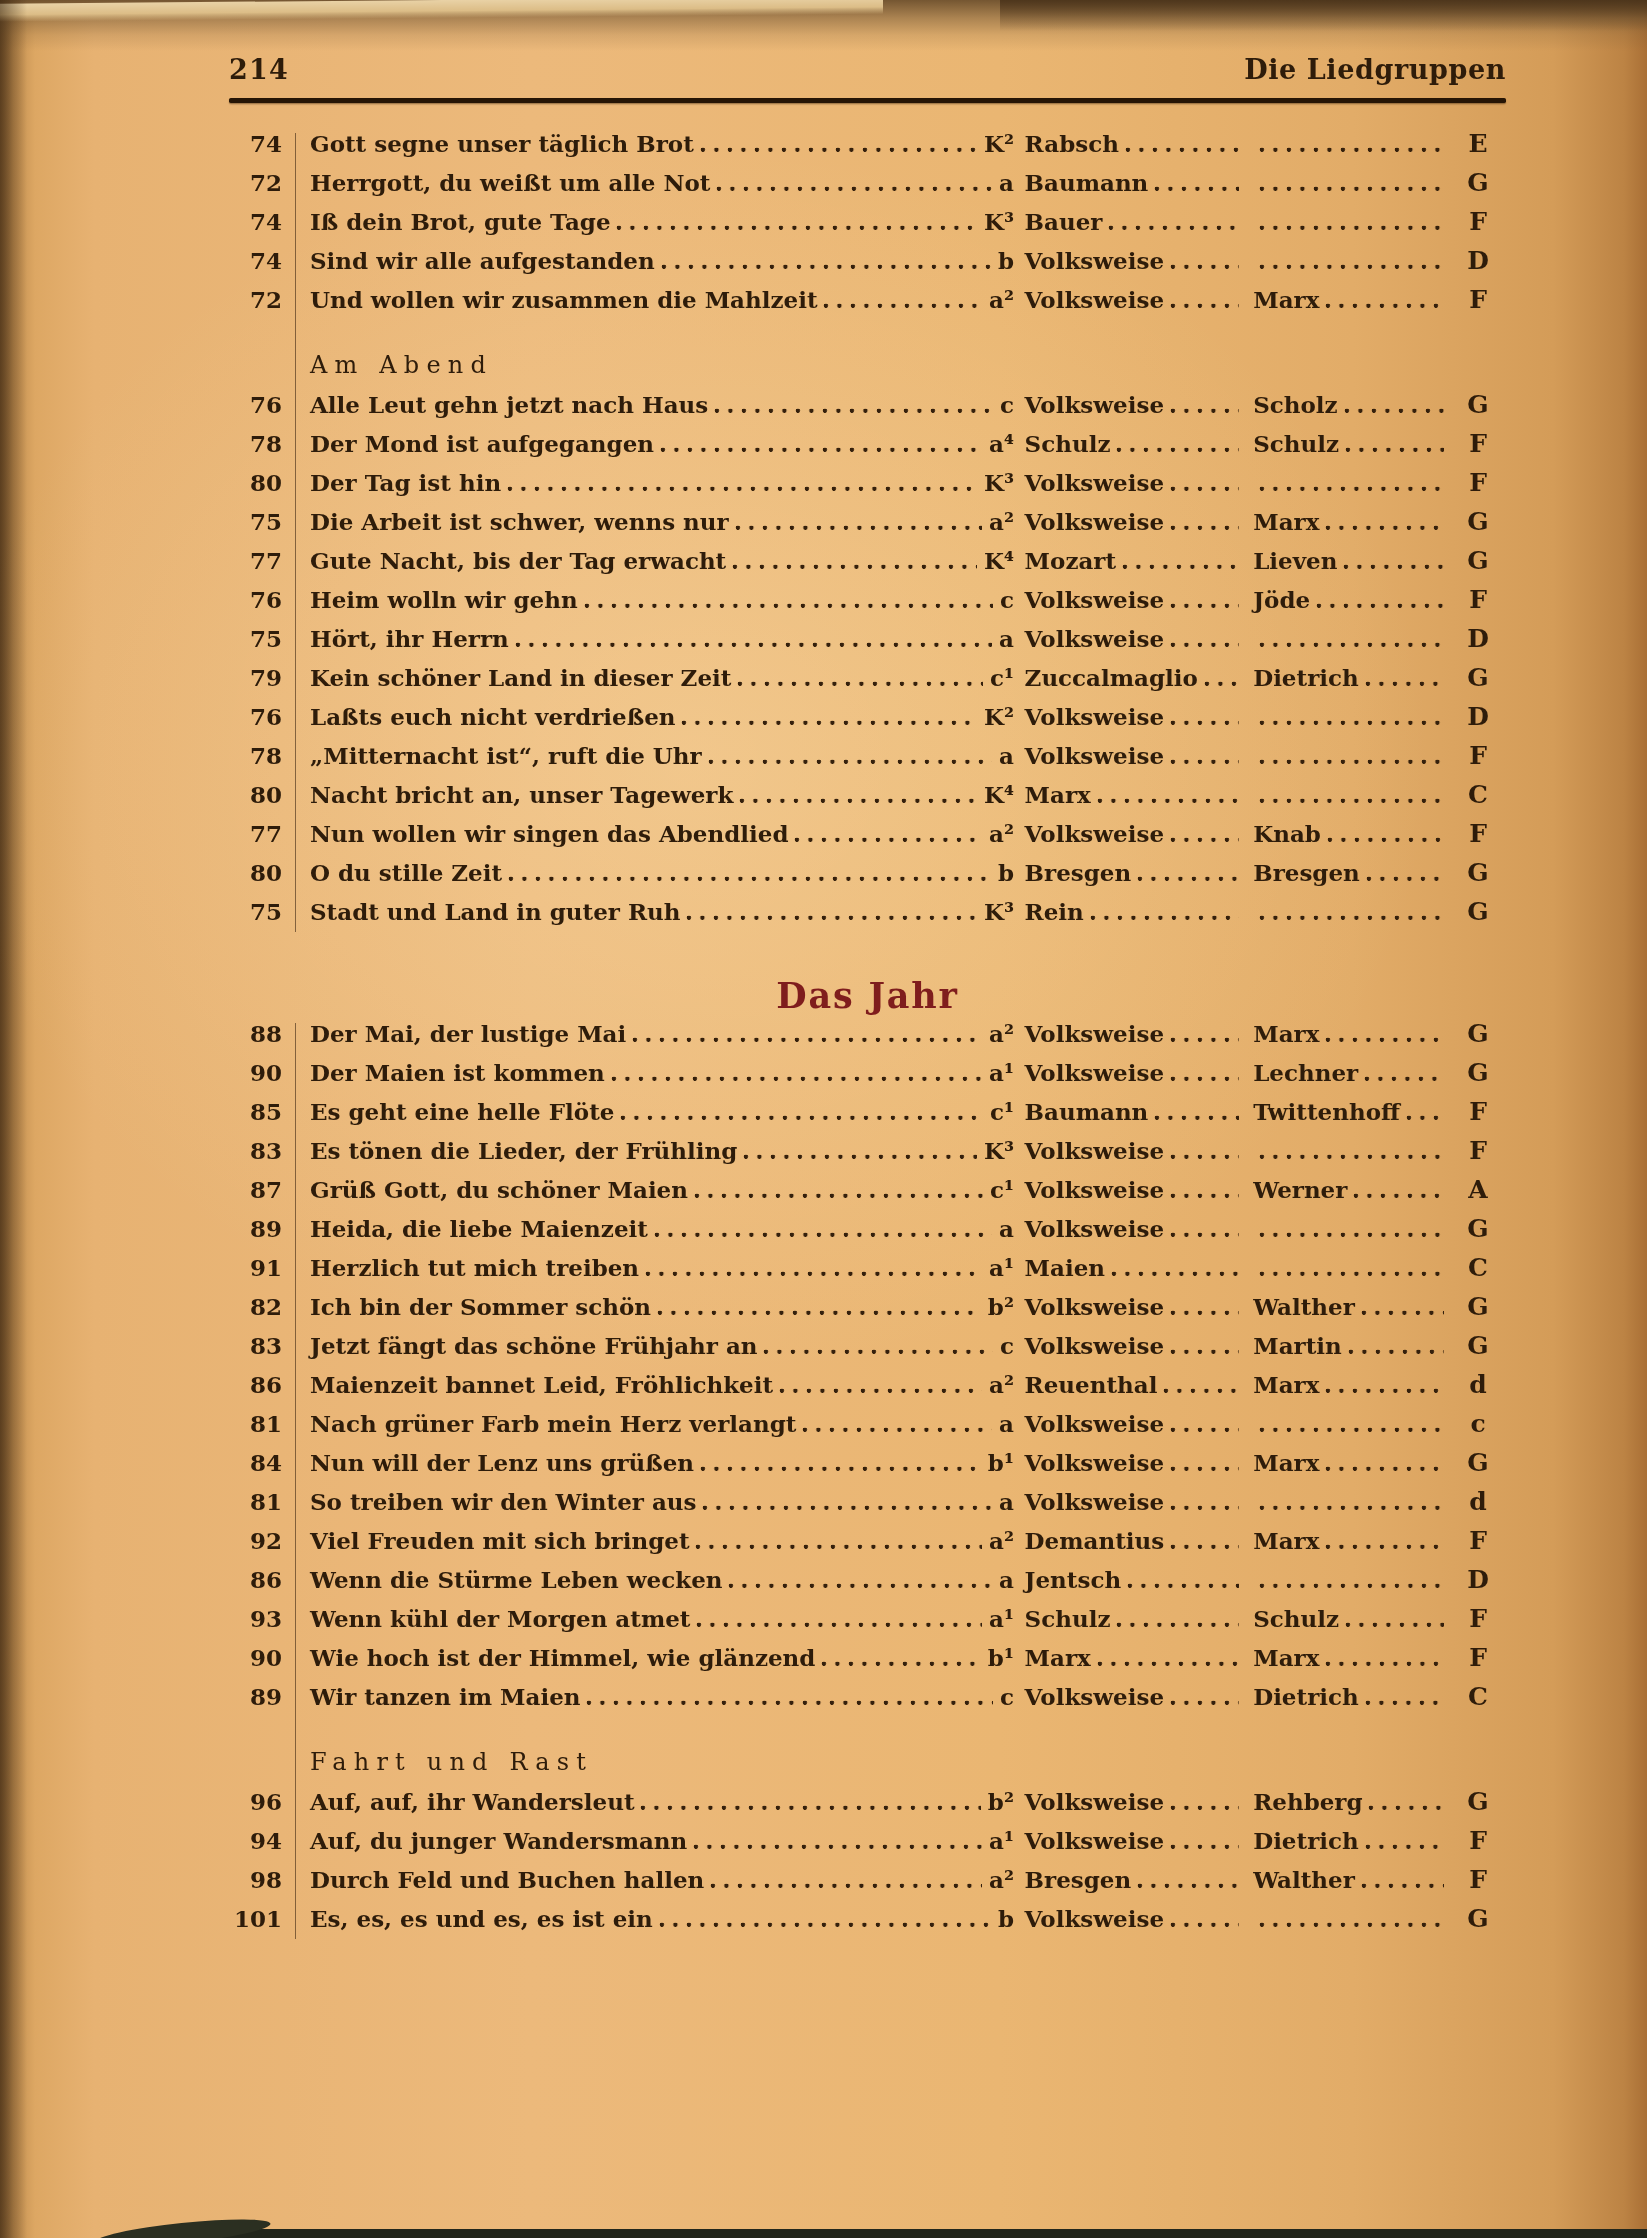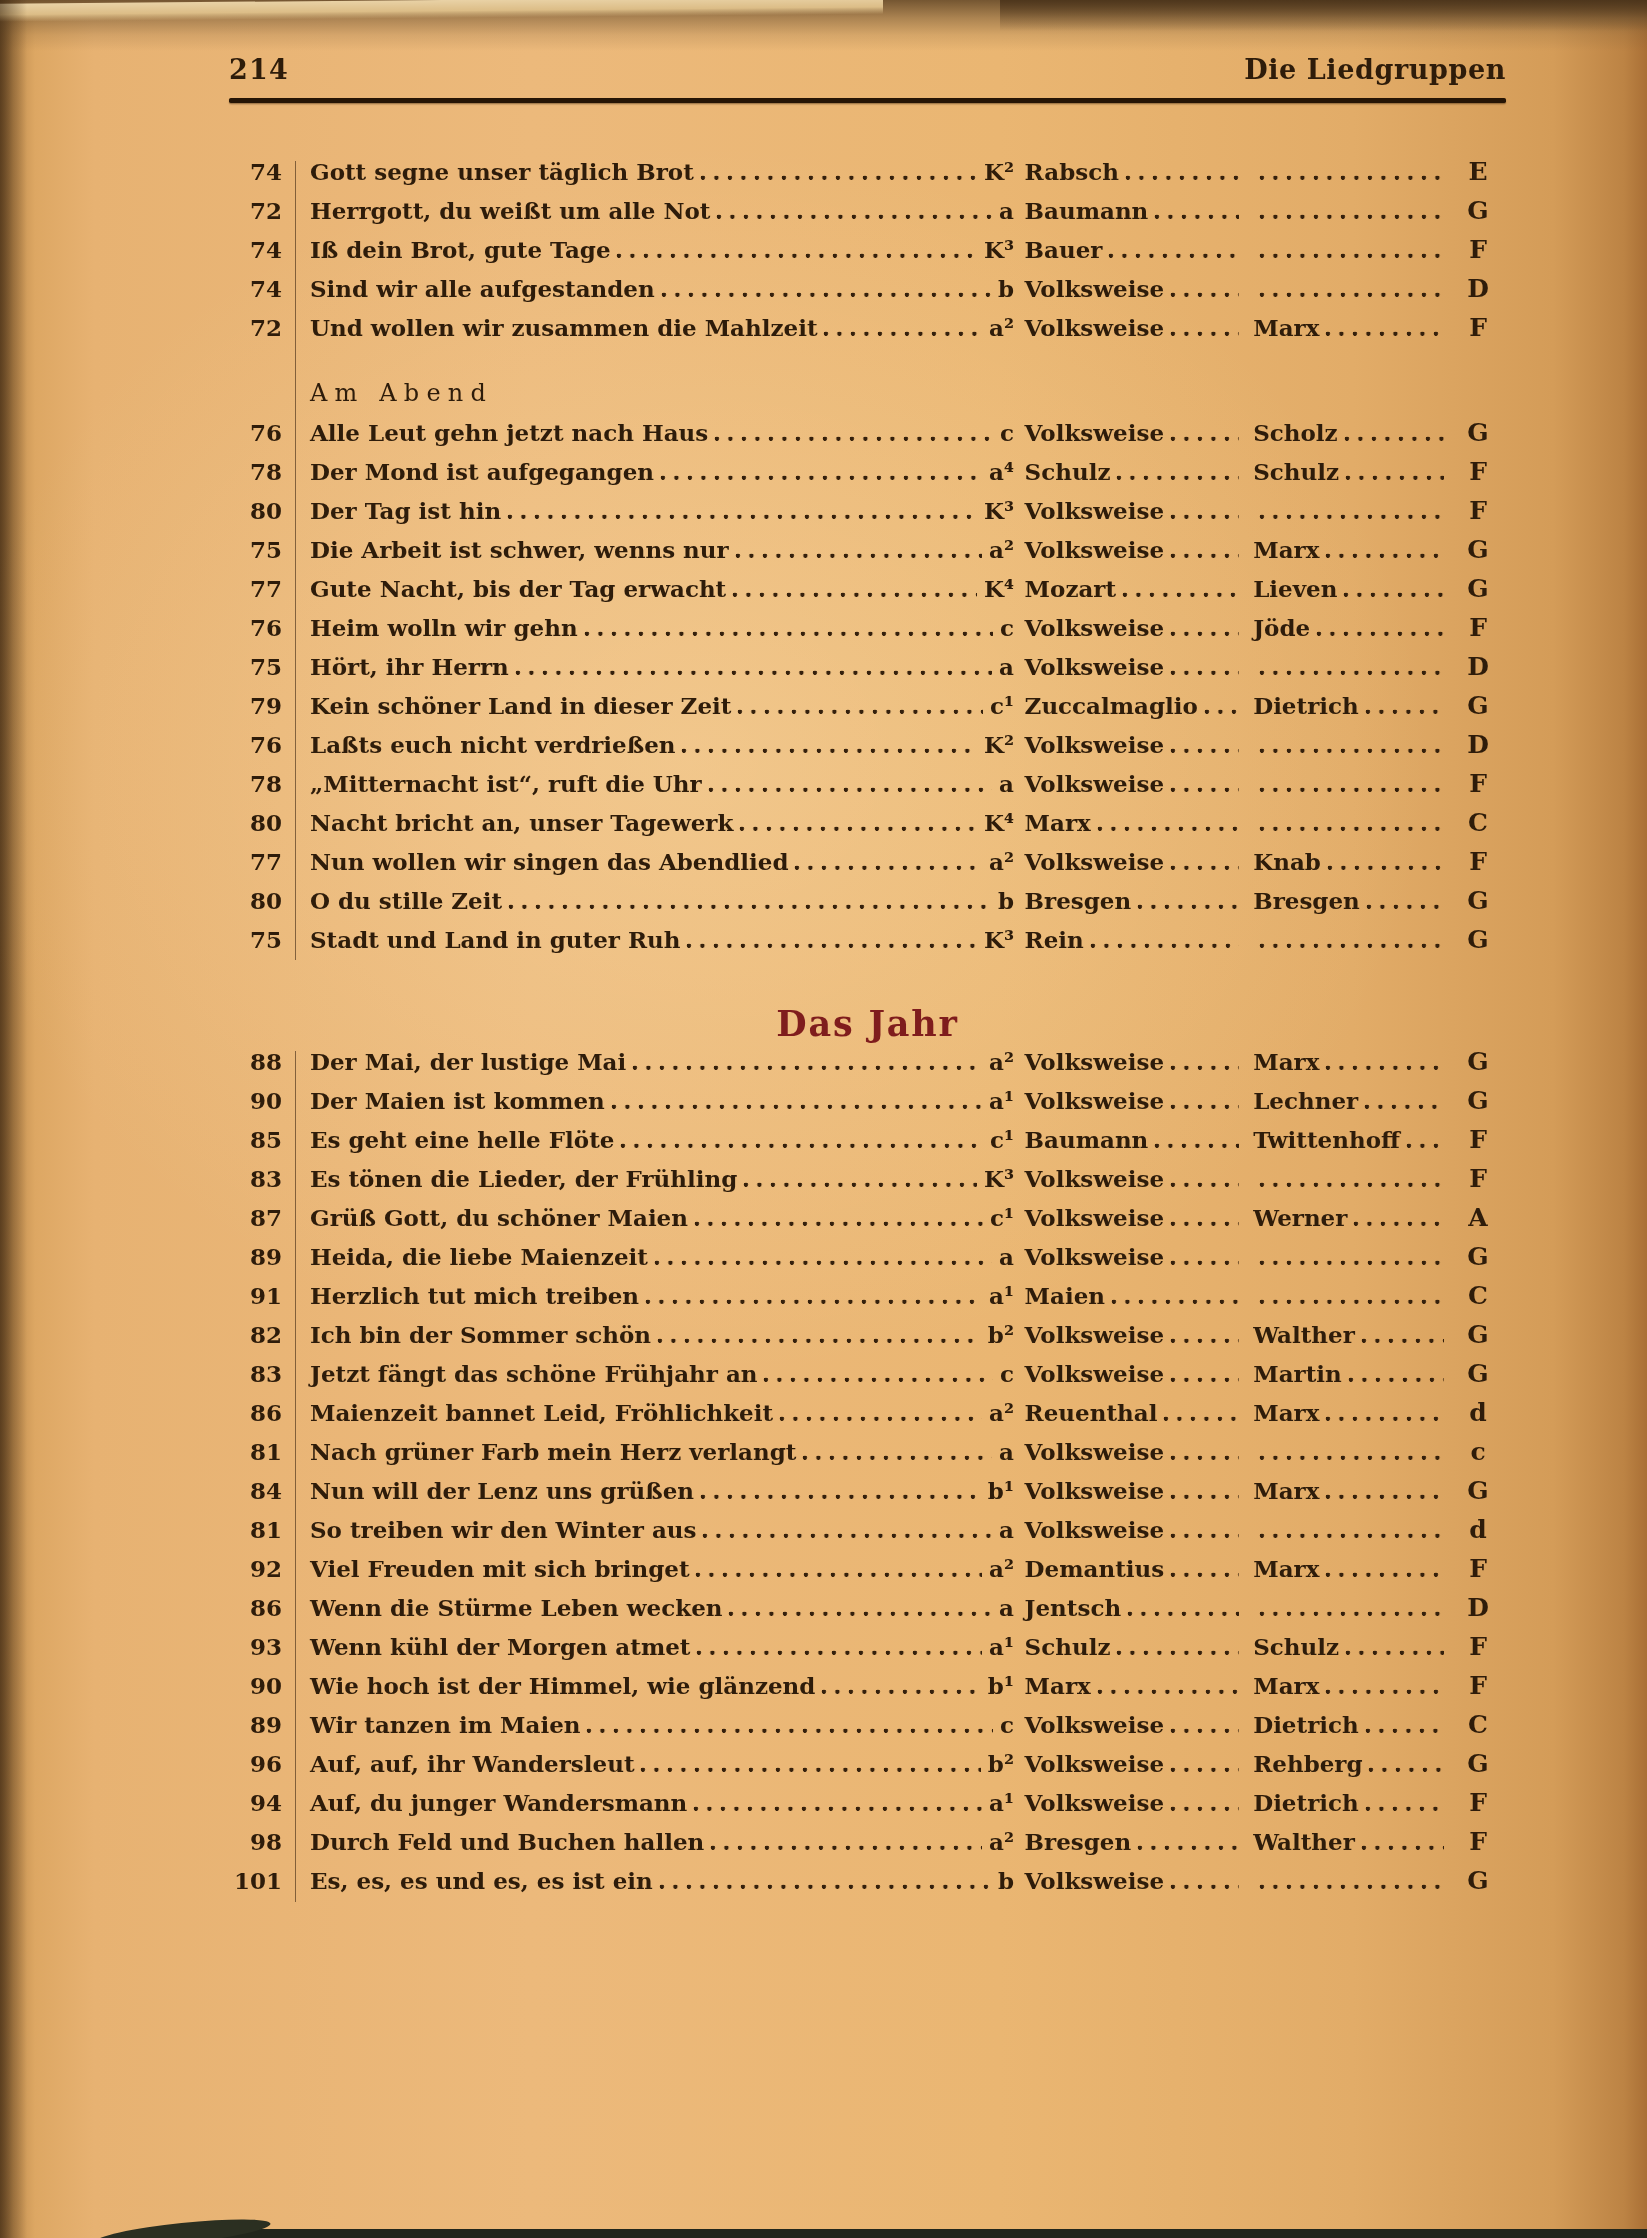--- a/index.html
+++ b/index.html
@@ -26,21 +26,21 @@
 
   .content{position:absolute;left:229px;width:1277px;top:0;color:#2e1c0a;}
   .pg-header{display:flex;justify-content:space-between;align-items:flex-end;padding-top:54px;}
   .pg-num{font-size:27px;font-weight:bold;letter-spacing:1.2px;}
   .running-title{font-size:27px;font-weight:bold;letter-spacing:0.6px;}
   .header-rule{height:5.3px;background:#261505;margin-top:13px;border-radius:1.8px;
     box-shadow:0 1.2px 1.2px rgba(60,35,10,0.45);}
 
   .ruled{position:relative;}
   .ruled::before{content:"";position:absolute;left:66px;top:3.5px;bottom:3.5px;width:1.2px;background:rgba(43,24,7,0.55);}
-  .group-1{margin-top:54px;}
+  .group-1{margin-top:26px;}
 
   .row{display:flex;align-items:baseline;height:39px;font-size:23px;font-weight:bold;white-space:nowrap;}
   .cell{box-sizing:border-box;}
   .num{width:67px;padding-right:14px;text-align:right;flex:none;}
   .title-cell{flex:1;display:flex;align-items:baseline;padding-left:14px;overflow:hidden;min-width:0;}
   .title{flex:none;}
   .key{flex:none;margin-left:1.2px;}
   .melodie-cell{width:231px;flex:none;display:flex;align-items:baseline;padding-left:10.6px;overflow:hidden;text-align:center;}
   .satz-cell{width:205px;flex:none;display:flex;align-items:baseline;padding-left:8.2px;overflow:hidden;}
   .tonart{width:56px;flex:none;text-align:center;font-size:25px;font-weight:bold;}
@@ -678,20 +678,21 @@
         <span class="cell melodie-cell">
           <span class="name">Volksweise</span>
           <span class="leader"></span>
         </span>
         <span class="cell satz-cell">
           <span class="name">Dietrich</span>
           <span class="leader"></span>
         </span>
         <span class="cell tonart">C</span>
       </div>
+      <div class="section-heading">Fahrt und Rast</div>
       <div class="row">
         <span class="cell num">96</span>
         <span class="cell title-cell">
           <span class="title">Auf, auf, ihr Wandersleut</span>
           <span class="leader"></span>
           <span class="key">b²</span>
         </span>
         <span class="cell melodie-cell">
           <span class="name">Volksweise</span>
           <span class="leader"></span>

